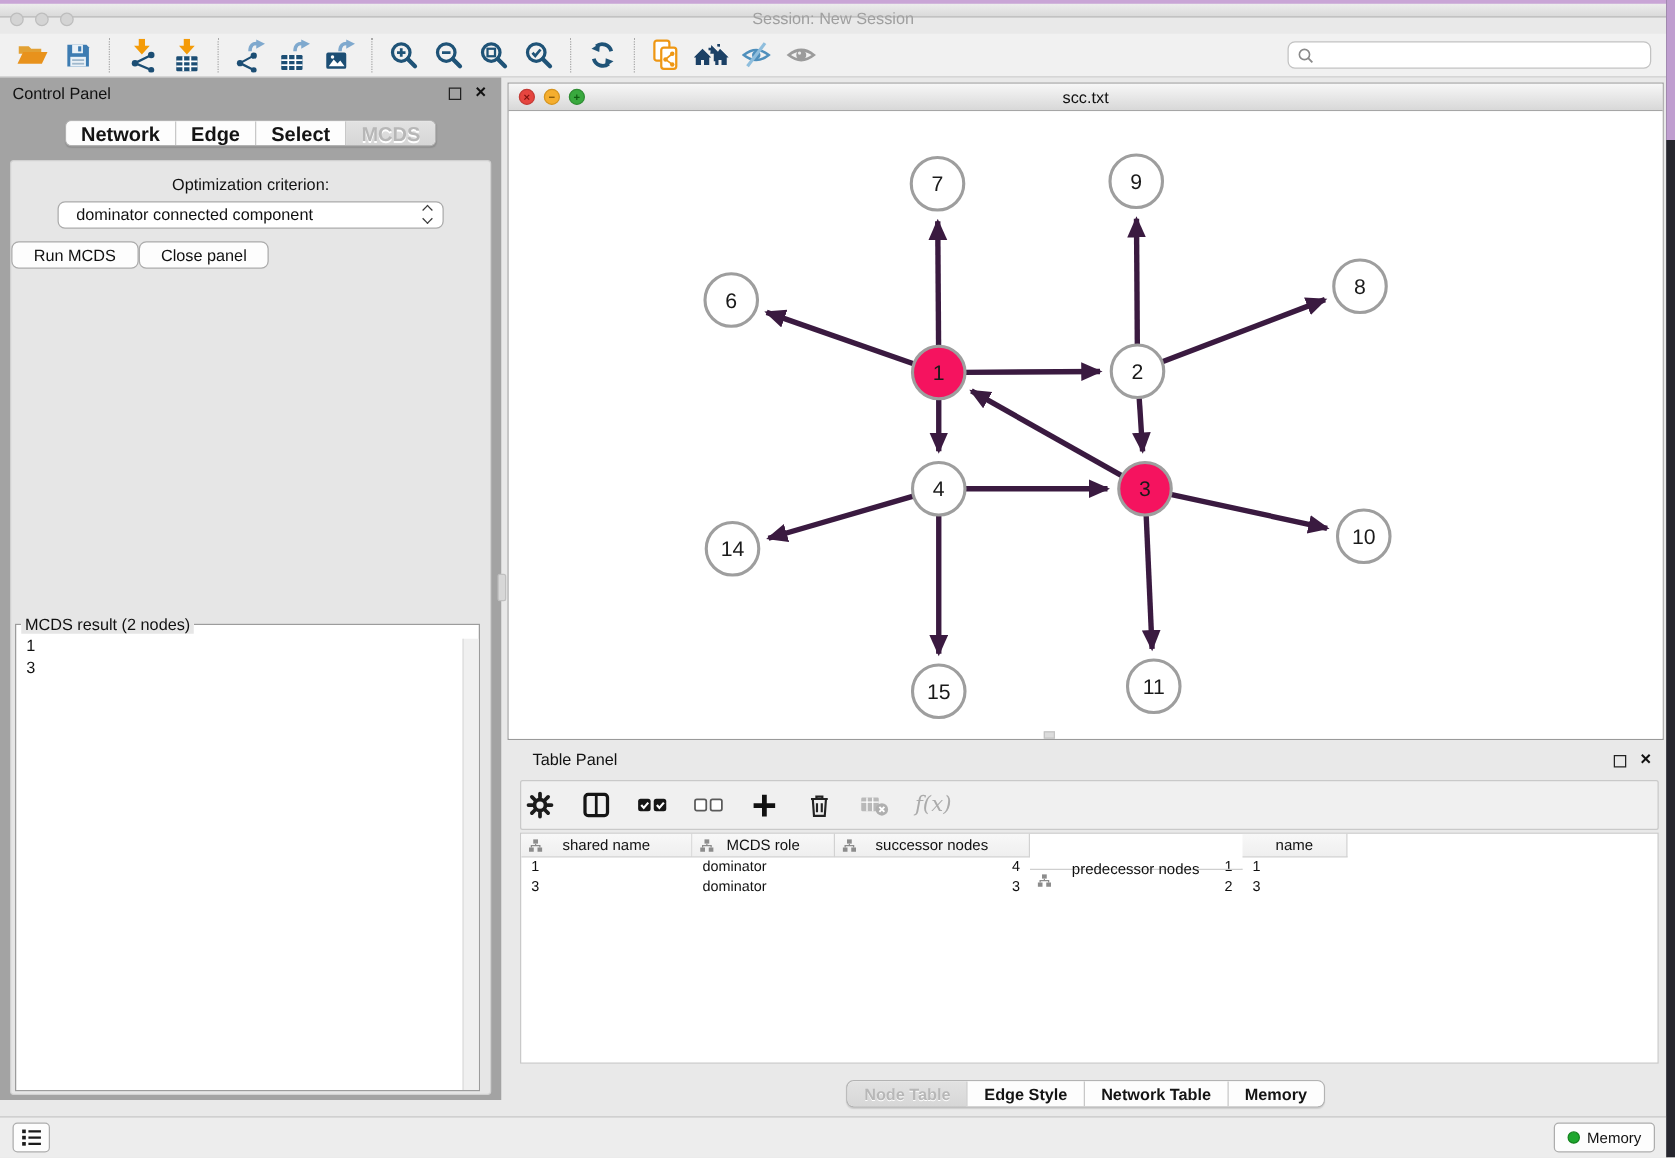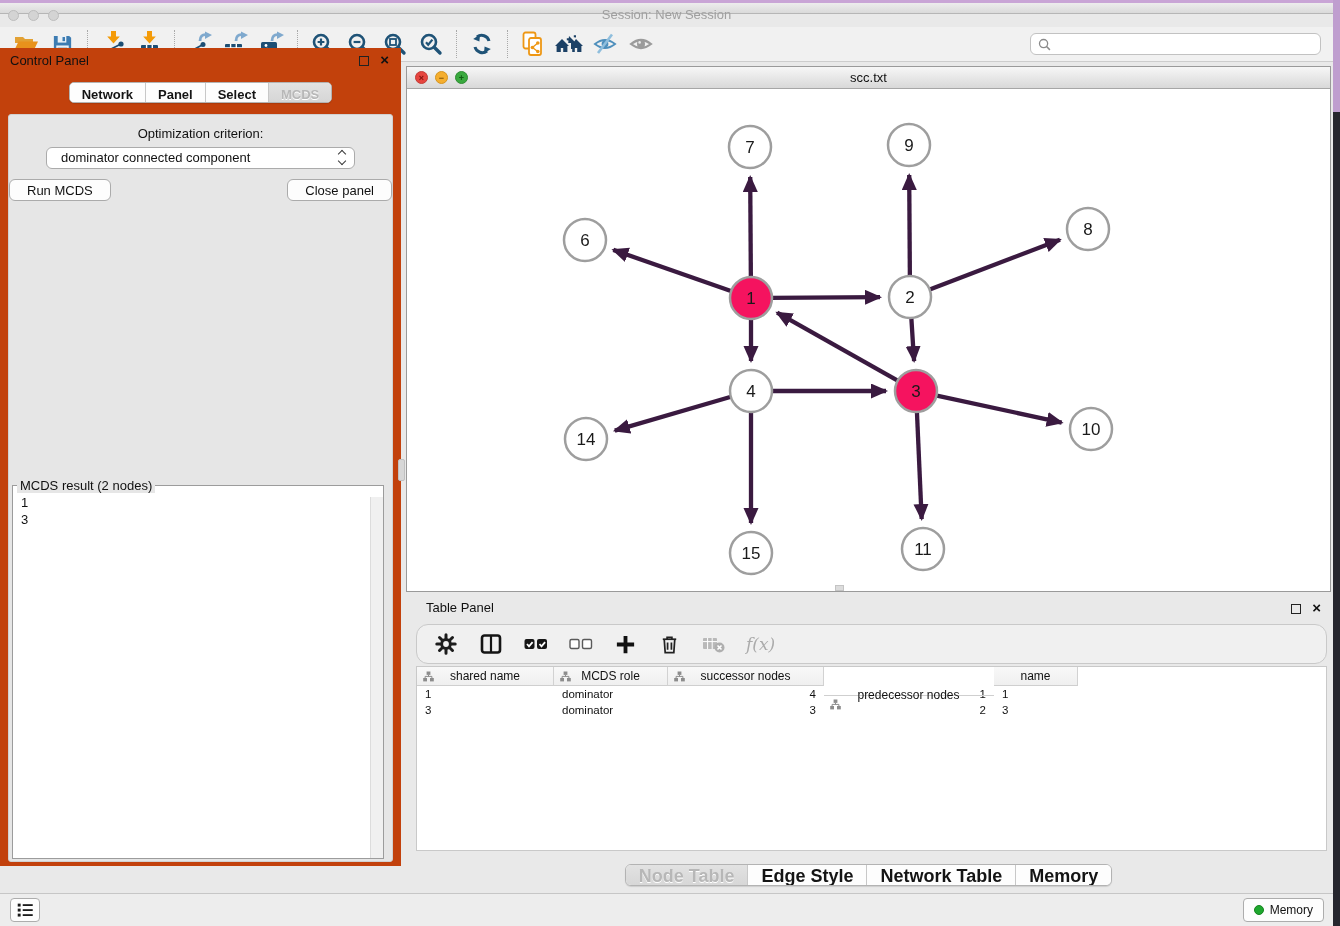--- a/index.html
+++ b/index.html
@@ -24,45 +24,45 @@
   
   .toolbar{position:absolute;left:0;top:27px;width:100%;height:35px;background:#F1F1F1;
     border-bottom:1px solid #CDCDCD;display:flex;align-items:center;padding:0 8px}
   .tb-icon{width:36px;height:30px;display:flex;align-items:center;justify-content:center;flex:none}
   .tb-sep{width:1px;height:28px;border-left:1px dotted #A9A9A9;margin:0 7px;flex:none}
   .searchbox{margin-left:auto;margin-right:4px;width:291px;height:22px;background:#fff;border:1px solid #C2C2C2;
     border-radius:6px;display:flex;align-items:center;padding:0 7px;gap:5px}
   .searchbox input{border:none;outline:none;flex:1;font-size:12px;font-family:inherit;background:transparent}
 
   
-  .control-panel{position:absolute;left:0;top:48px;width:401px;height:818px;background:#c2410c}
+  .control-panel{position:absolute;left:0;top:62px;width:401px;height:818px;background:#a3a3a3}
   .panel-head{position:absolute;left:0;top:0;width:100%;height:26px}
   .panel-title{position:absolute;left:10px;top:5px;font-size:13px;color:#111}
   .float-box{position:absolute;width:10px;height:10px;border:1.5px solid #222;top:8px}
   .close-x{position:absolute;top:3px;font-size:15px;font-weight:900;color:#111;line-height:18px}
   .cp .float-box{right:32px}.cp .close-x{right:12px}
 
   .seg-tabs{display:flex;height:21px;border:1px solid #B3B3B3;border-radius:5px;overflow:hidden;
     background:#FDFDFD;box-shadow:0 1px 1px rgba(0,0,0,.12)}
   .cp-tabs-wrap{position:absolute;left:0;right:0;top:34px;display:flex;justify-content:center}
-  .seg-tab{padding:1px 12px;line-height:21px;font-size:13px;font-weight:bold;color:#141414;background:#FDFDFD;
+  .seg-tab{padding:1px 12px;line-height:21px;font-size:16px;font-weight:bold;color:#141414;background:#FDFDFD;
     border-left:1px solid #C8C8C8;white-space:nowrap}
   .seg-tab:first-child{border-left:none}
   .seg-tab.sel{background:linear-gradient(#E2E2E2,#D6D6D6);color:#B7B7B7;text-shadow:0 1px 0 #fff}
 
   .cp-body{position:absolute;left:8px;right:8px;top:66px;bottom:4px;background:#E6E6E6;
     border:1px solid #D1D1D1;border-radius:3px}
   .opt-label{margin-top:11px;text-align:center;font-size:13px;color:#111}
   .dropdown{position:absolute;left:37px;right:37px;top:32px;height:22px;background:#fff;border:1px solid #ABABAB;
     border-radius:6px;font-size:13px;line-height:20px;padding-left:14px;color:#111}
   .spinner{position:absolute;right:9px;top:3px;display:flex;flex-direction:column;gap:3px}
   .chev{width:6px;height:6px;border-left:1.8px solid #3A3A3A;border-top:1.8px solid #3A3A3A}
   .chev.up{transform:rotate(45deg)}
   .chev.down{transform:rotate(225deg);margin-top:-2px}
-  .btn-row{position:absolute;left:0;right:0;top:64px;display:flex;justify-content:space-between;gap:28px}
+  .btn-row{position:absolute;left:0;right:0;top:64px;display:flex;justify-content:flex-start;gap:0}
   .mac-btn{height:22px;padding:0 17px;background:#FDFDFD;border:1px solid #ABABAB;border-radius:6px;
     font-size:13px;font-family:inherit;color:#111}
   fieldset.result{position:absolute;left:3px;right:8px;top:363px;bottom:2px;margin:0;padding:0;
     background:#fff;border:1px solid #9C9C9C}
   fieldset.result legend{font-size:13px;color:#111;background:#E6E6E6;padding:0 3px;margin-left:4px}
   .result-list{font-size:13px;color:#111;padding:1px 0 0 8px;line-height:17px}
   .fs-scroll{position:absolute;right:0;top:4px;bottom:0;width:13px;background:#F0F0F0;border-left:1px solid #DCDCDC}
 
   .v-handle{position:absolute;left:398px;top:459px;width:7px;height:22px;background:#D7D7D7;
     border:1px solid #C0C0C0;border-radius:2px;z-index:5}
@@ -77,35 +77,35 @@
   .light.yellow{background:#F5AE2E;border:1px solid #D5941F;color:#7E5206}
   .light.green{background:#39A93E;border:1px solid #2F8C33;color:#0F5E12}
   .nw-canvas{position:absolute;left:0;top:22px;right:0;bottom:0;background:#fff}
   .canvas-handle{position:absolute;left:428px;bottom:0;width:9px;height:6px;background:#DCDCDC;border:1px solid #C4C4C4}
 
   
   .table-panel{position:absolute;left:406px;top:596px;width:925px;height:268px}
   .table-panel .float-box{right:30px}.table-panel .close-x{right:10px}
   .tp-title{position:absolute;left:20px;top:4px;font-size:13px;color:#111}
   .tp-toolbar{position:absolute;left:10px;right:4px;top:28px;height:40px;background:#F0F0F0;
-    border:1px solid #C9C9C9;border-radius:12px;display:flex;align-items:center;gap:21px;padding-left:17px}
+    border:1px solid #C9C9C9;border-radius:2px;display:flex;align-items:center;gap:21px;padding-left:3px}
   .tp-tbicon{display:flex;align-items:center;justify-content:center}
   .fx{font-family:"DejaVu Serif",serif;font-style:italic;font-size:17px;color:#ABABAB}
   .tp-table{position:absolute;left:10px;right:4px;top:70px;bottom:13px;background:#fff;border:1px solid #C9C9C9;overflow:hidden}
   .thead{display:flex;height:19px}
   .hcell{position:relative;display:flex;align-items:center;justify-content:center;flex:none;
     background:linear-gradient(#F8F8F8,#EFEFEF);border-right:1px solid #D2D2D2;border-bottom:1px solid #CFCFCF;
     font-size:12px;color:#111}
   .hicon{position:absolute;left:6px;top:4px}
   .trow{display:flex;height:16px;align-items:center}
   .tcell{flex:none;padding:0 8px;font-size:11.5px;color:#111;white-space:nowrap;overflow:hidden}
 
   
   .bottom-tabs-wrap{position:absolute;left:406px;top:864px;width:925px;display:flex;justify-content:center}
-  .bottom-tabs-wrap .seg-tab{font-size:18px;height:22px;line-height:22px;padding:0 13px}
+  .bottom-tabs-wrap .seg-tab{font-size:13px;height:22px;line-height:22px;padding:0 13px}
   .bottom-tabs-wrap .seg-tabs{height:22px;border-radius:6px}
 
   
   .statusbar{position:absolute;left:0;right:0;top:893px;height:49px;background:#EDEDED;border-top:1px solid #C6C6C6}
   .sb-btn{position:absolute;top:4px;height:24px;background:#FDFDFD;border:1px solid #ADADAD;border-radius:4px;
     display:flex;align-items:center;justify-content:center;font-size:12px;color:#111}
   .sb-left{left:10px;width:30px}
   .sb-mem{right:9px;padding:0 10px;gap:6px}
   .mem-dot{width:10px;height:10px;border-radius:50%;background:#1EA72E;border:1px solid #15831F}
 </style>
@@ -284,21 +284,21 @@
 
   <div class="control-panel cp">
     <div class="panel-head">
       <span class="panel-title">Control Panel</span>
       <span class="float-box"></span>
       <span class="close-x">×</span>
     </div>
     <div class="cp-tabs-wrap">
         <div class="seg-tabs" id="cp-tabs">
           <div class="seg-tab">Network</div>
-          <div class="seg-tab">Panel</div>
+          <div class="seg-tab">Edge</div>
           <div class="seg-tab">Select</div>
           <div class="seg-tab sel">MCDS</div>
         </div>
       </div>
     <div class="cp-body">
       <div class="opt-label">Optimization criterion:</div>
       <div class="dropdown">
         <span>dominator connected component</span>
         <span class="spinner">
             <span class="chev up"></span>

